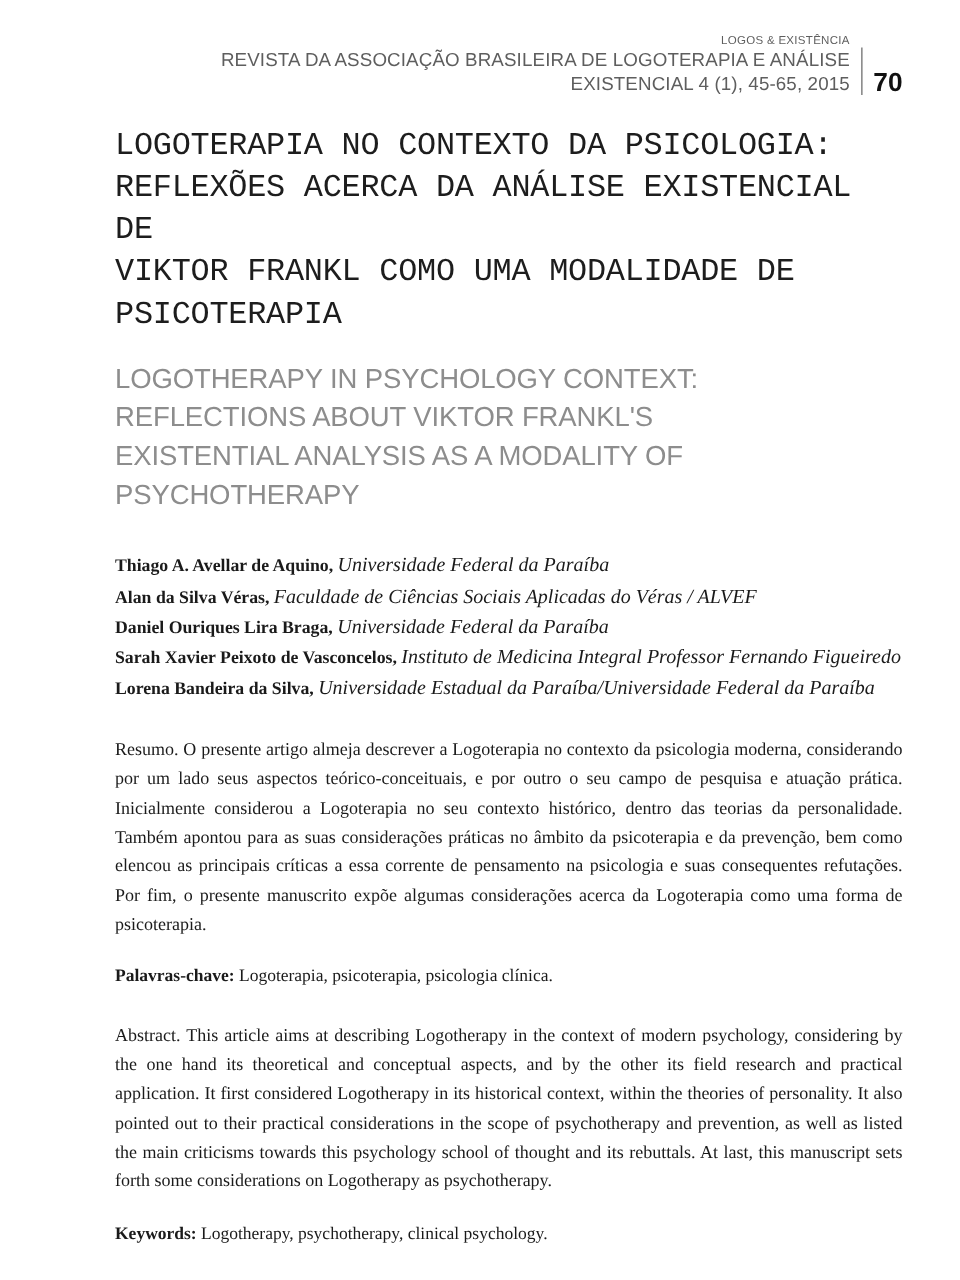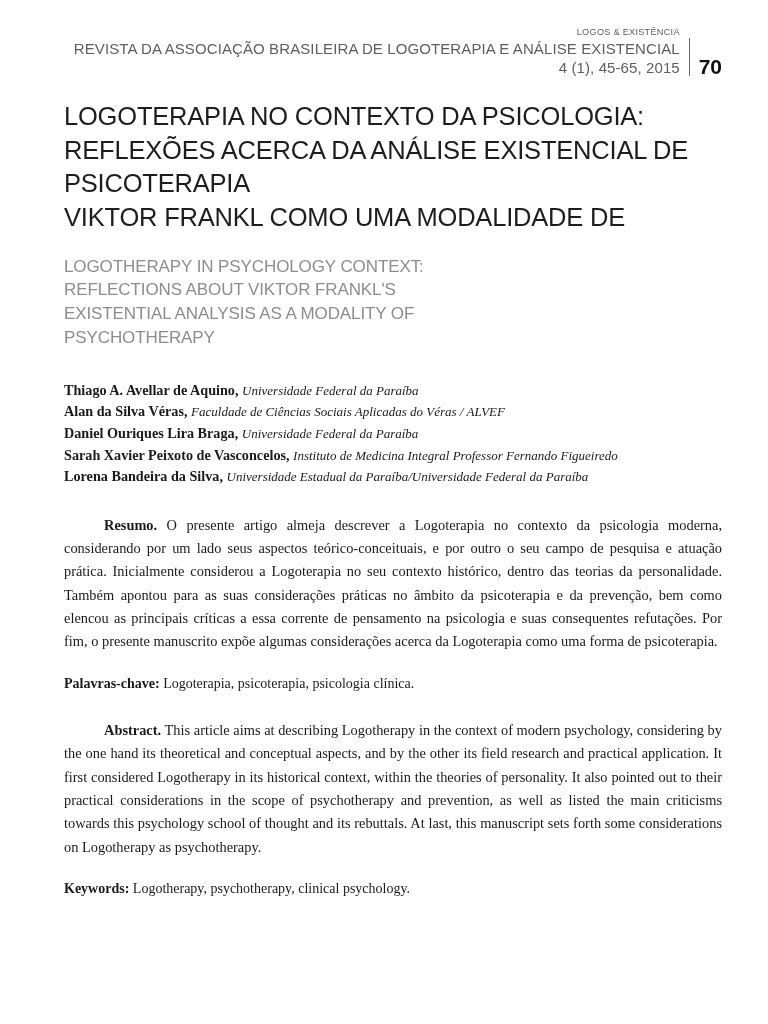--- a/index.html
+++ b/index.html
@@ -12,21 +12,21 @@
     height: 1024px;
     font-family: "Liberation Serif", serif;
     color: #1a1a1a;
     overflow: hidden;
   }
   .page {
     position: relative;
     width: 768px;
     height: 1024px;
     box-sizing: border-box;
-    padding: 0 46px 0 64px;
+    padding: 0 46px 0 92px;
     background: #ffffff;
   }
 
   
   .runhead {
     display: flex;
     align-items: flex-end;
     justify-content: flex-end;
     padding-top: 30px;
     height: 48px;
@@ -61,31 +61,31 @@
     font-size: 21px;
     color: #111111;
     padding-left: 9px;
     line-height: 1;
     padding-bottom: 1px;
   }
 
   
   .title-pt {
     margin-top: 22px;
-    font-family: Liberation Sans, sans-serif;
+    font-family: Liberation Mono, monospace;
     font-size: 25.5px;
     line-height: 1.32;
     font-weight: normal;
     color: #1d1d1d;
     letter-spacing: -0.2px;
   }
   .title-en {
     margin-top: 20px;
     font-family: "Liberation Sans", sans-serif;
-    font-size: 17px;
+    font-size: 22px;
     line-height: 1.4;
     font-weight: normal;
     color: #8d8d8d;
     letter-spacing: -0.1px;
   }
   .title-line { display: block; }
 
   
   .authors {
     margin-top: 30px;
@@ -94,36 +94,35 @@
     font-size: 14.2px;
     line-height: 1.52;
     color: #1a1a1a;
     white-space: nowrap;
   }
   .author-name {
     font-weight: bold;
   }
   .author-affil {
     font-style: italic;
-    font-size: 13px;
+    font-size: 16px;
   }
 
   
   .block {
     margin-top: 22px;
     text-align: justify;
     font-size: 14.4px;
     line-height: 1.62;
     color: #1a1a1a;
     hyphens: none;
   }
   .block-pt { margin-top: 26px; }
   .block-label {
-    font-weight: bold;
-    margin-left: 40px;
+    font-weight: normal;
   }
   .kw {
     margin-top: 19px;
     font-size: 14px;
     line-height: 1.6;
     text-align: left;
   }
   .kw-label { font-weight: bold; }
   .block-en { margin-top: 24px; }
 </style>
@@ -137,22 +136,22 @@
       <span class="runhead-line1">LOGOS &amp; EXISTÊNCIA</span>
       <span class="runhead-line2">REVISTA DA ASSOCIAÇÃO BRASILEIRA DE LOGOTERAPIA E ANÁLISE EXISTENCIAL 4 (1), 45-65, 2015</span>
     </div>
     <div class="runhead-rule"></div>
     <div class="runhead-page">70</div>
   </div>
 
   <h1 class="title-pt">
     <span class="title-line">LOGOTERAPIA NO CONTEXTO DA PSICOLOGIA:</span>
     <span class="title-line">REFLEXÕES ACERCA DA ANÁLISE EXISTENCIAL DE</span>
+    <span class="title-line">VIKTOR FRANKL COMO UMA MODALIDADE DE</span>
     <span class="title-line">PSICOTERAPIA</span>
-    <span class="title-line">VIKTOR FRANKL COMO UMA MODALIDADE DE</span>
   </h1>
 
   <h2 class="title-en">
     <span class="title-line">LOGOTHERAPY IN PSYCHOLOGY CONTEXT:</span>
     <span class="title-line">REFLECTIONS ABOUT VIKTOR FRANKL'S</span>
     <span class="title-line">EXISTENTIAL ANALYSIS AS A MODALITY OF</span>
     <span class="title-line">PSYCHOTHERAPY</span>
   </h2>
 
   <div class="authors">

